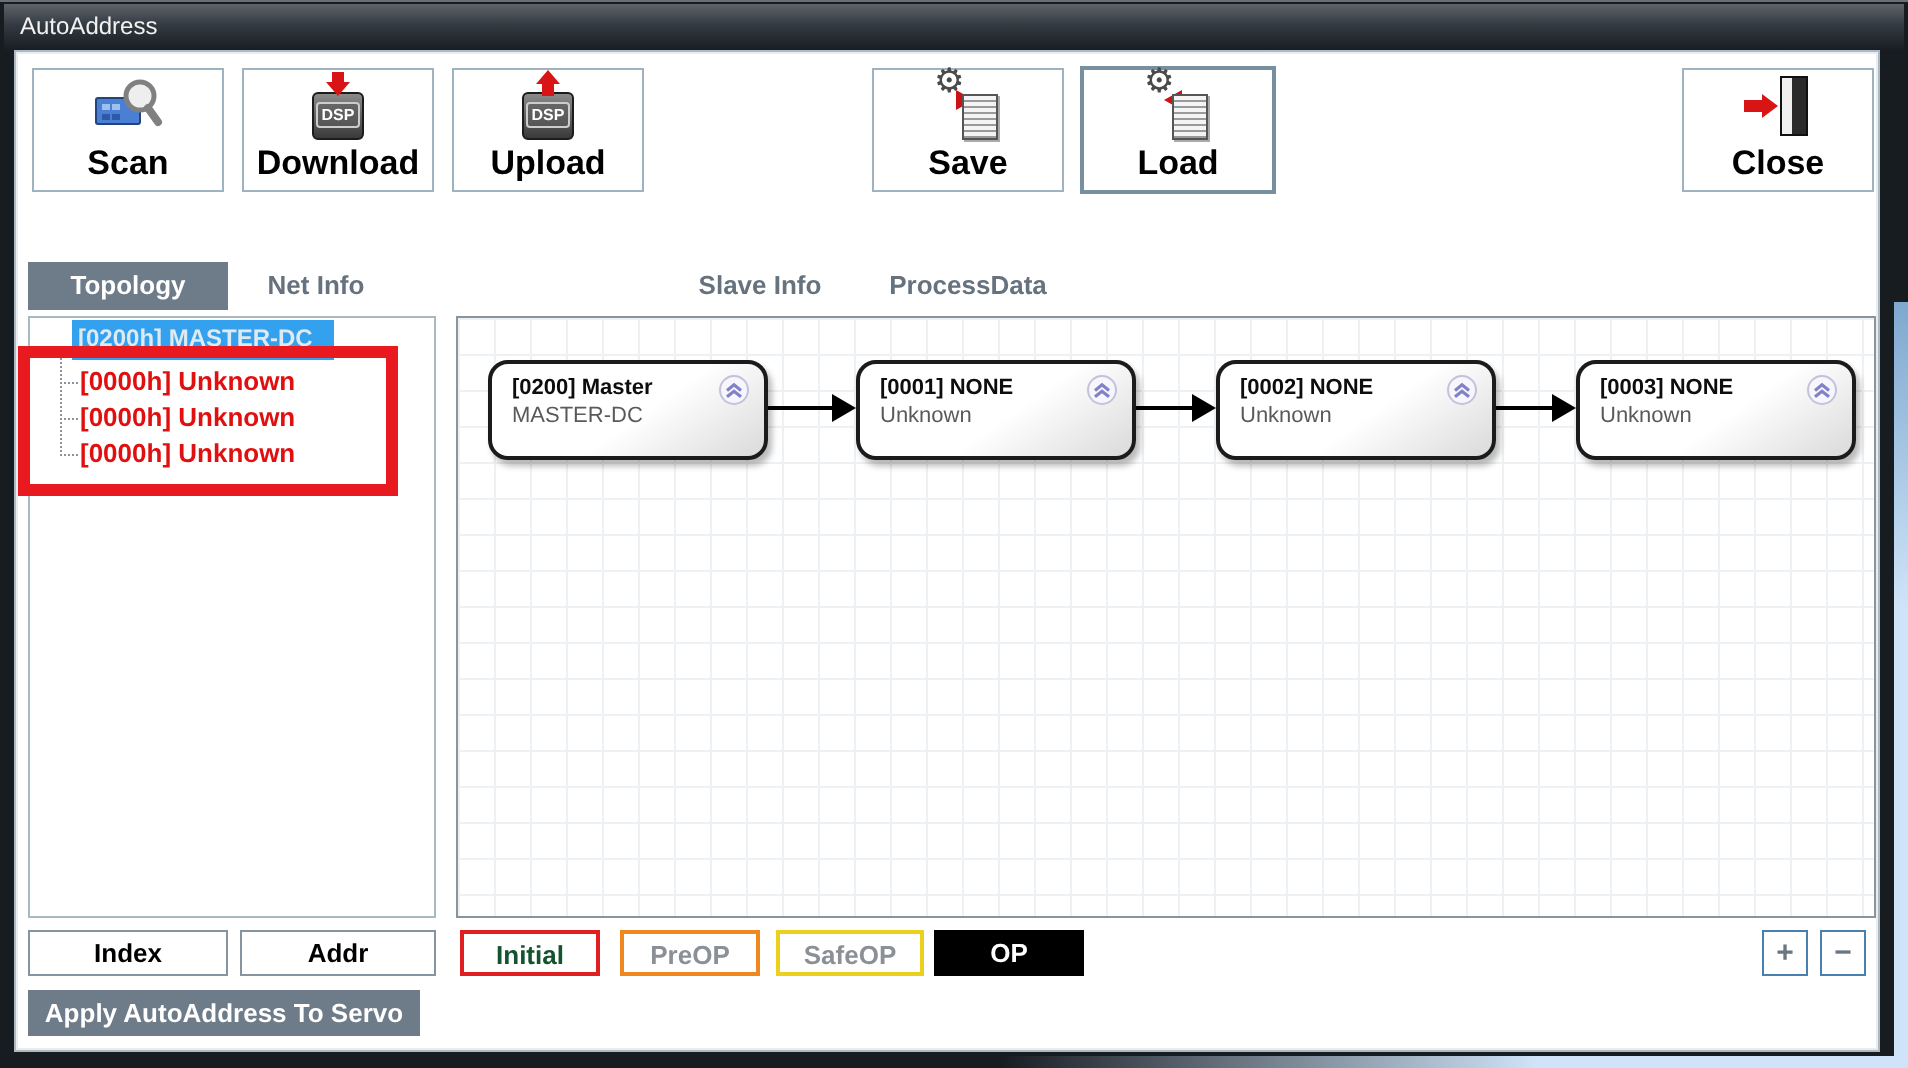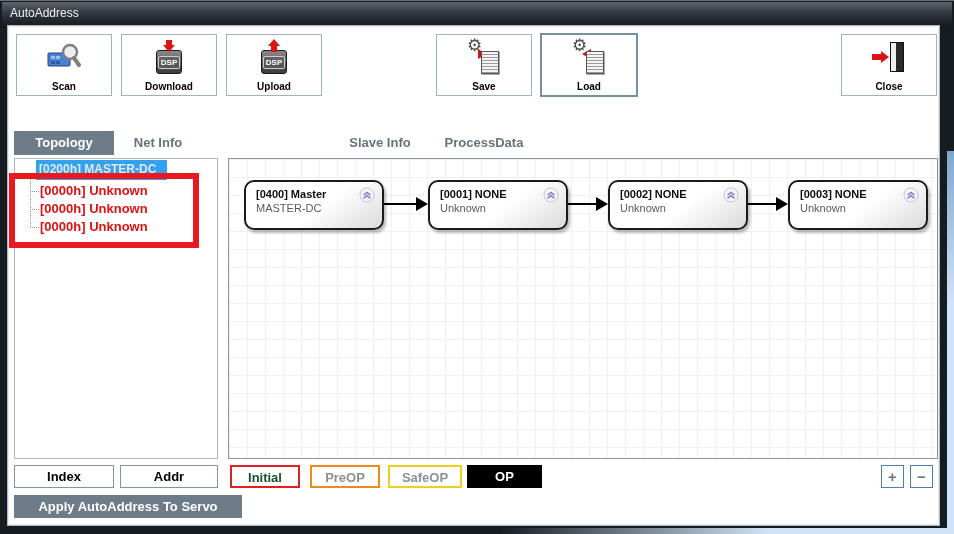--- a/index.html
+++ b/index.html
@@ -30,21 +30,21 @@
     background:#ffffff; border:1px solid #aeb9c2;
     box-shadow: inset 0 0 0 1px #e8edf1;
   }
   
   .btn-tool {
     position:absolute; top:33px; height:62px; width:96px;
     background:#fff; border:1px solid #9fb2bf; z-index:2;
     display:flex; flex-direction:column; align-items:center; justify-content:flex-end;
     padding-bottom:3px; cursor:pointer;
   }
-  .btn-tool .lbl { font-size:10px; font-weight:bold; color:#000; }
+  .btn-tool .lbl { font-size:17px; font-weight:bold; color:#000; }
   .btn-tool .ico { flex:1; display:flex; align-items:center; justify-content:center; width:100%; }
   .bt-scan { left:16px; }  .bt-down { left:121px; } .bt-up { left:226px; }
   .bt-save { left:436px; } .bt-load { left:540px; border:2px solid #76909f; width:98px; top:32px; height:64px; }
   .bt-close { left:841px; }
   
   .dsp-wrap { position:relative; width:34px; height:34px; }
   .dsp-key {
     position:absolute; left:4px; top:9px; width:26px; height:24px;
     background:linear-gradient(180deg,#8a8a8a,#3a3a3a); border:1px solid #1c1c1c; border-radius:3px;
     display:flex; align-items:center; justify-content:center;
@@ -131,21 +131,21 @@
   .fbtn { position:absolute; top:464px; height:23px; background:#fff; text-align:center;
     font-size:13px; font-weight:bold; line-height:21px; cursor:pointer; z-index:2; }
   .f-index { left:14px; width:100px; border:1px solid #8494a0; color:#000; }
   .f-addr  { left:120px; width:98px; border:1px solid #8494a0; color:#000; }
   .f-initial { left:230px; width:70px; border:2px solid #e02020; color:#14532d; }
   .f-preop   { left:310px; width:70px; border:2px solid #f08820; color:#8a9096; }
   .f-safeop  { left:388px; width:74px; border:2px solid #ecd020; color:#8a9096; }
   .f-op      { left:467px; width:75px; background:#000; color:#fff; border:none; line-height:23px; }
   .f-zin  { left:881px; width:23px; border:1px solid #4a80b0; color:#6a7684; font-size:15px; }
   .f-zout { left:910px; width:23px; border:1px solid #4a80b0; color:#6a7684; font-size:15px; }
-  .f-apply { position:absolute; left:14px; top:494px; width:228px; height:23px;
+  .f-apply { position:absolute; left:14px; top:494px; width:196px; height:23px;
     background:#6e7b88; color:#fff; font-size:13px; font-weight:bold; text-align:center;
     line-height:23px; cursor:pointer; z-index:2; }
 </style>
 </head>
 <body>
 
 <div class="stage">
 
   <div class="titlebar">
     <span>AutoAddress</span>
@@ -247,21 +247,21 @@
   <div class="tree-stub ts-1"></div>
   <div class="tree-stub ts-2"></div>
   <div class="tree-item ti-0">[0000h] Unknown</div>
   <div class="tree-item ti-1">[0000h] Unknown</div>
   <div class="tree-item ti-2">[0000h] Unknown</div>
   <div class="annotation"></div>
 
   <div class="diagram-panel"></div>
 
   <div class="node nd-0">
-    <div class="node-title">[0400] Master</div>
+    <div class="node-title">[0200] Master</div>
     <div class="node-sub">MASTER-DC</div>
     <span class="node-collapse">
       <svg width="16" height="16" viewBox="0 0 16 16">
           <circle cx="8" cy="8" r="7" fill="#f6f6fc" stroke="#c2c2da"></circle>
           <path d="M4.5 8.2 8 5.4 11.5 8.2" fill="none" stroke="#8282c8" stroke-width="1.6"></path>
           <path d="M4.5 11.4 8 8.6 11.5 11.4" fill="none" stroke="#8282c8" stroke-width="1.6"></path>
         </svg>
     </span>
   </div>
   <div class="arrow-line al-0"></div>

